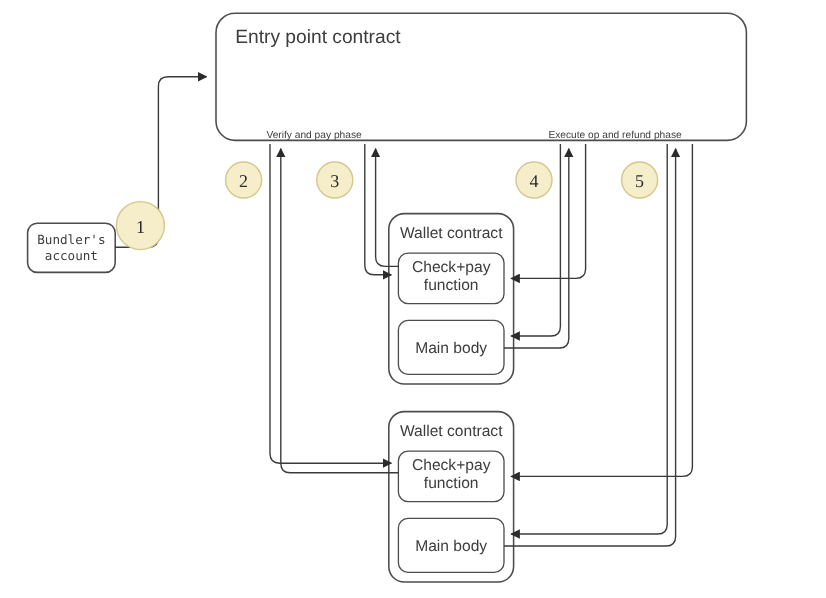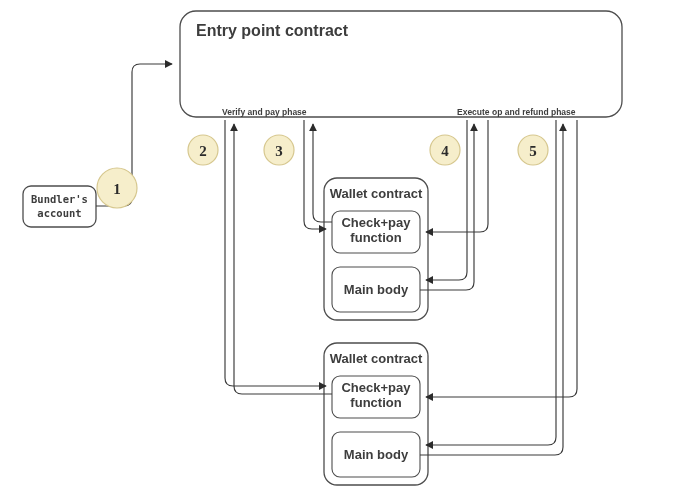--- a/index.html
+++ b/index.html
@@ -1,19 +1,19 @@
 <!DOCTYPE html>
 <html><head>
 <meta charset="utf-8">
 <title>Entry point contract diagram</title>
 <style>
   html,body{margin:0;padding:0;background:#ffffff;}
   body{width:688px;height:498px;overflow:hidden;
        font-family:"Liberation Sans","DejaVu Sans",sans-serif;}
-  #diagram-root{position:relative;width:688px;height:390px;background:#ffffff;font-weight:bold;}
+  #diagram-root{position:relative;width:688px;height:390px;background:#ffffff;}
   svg{position:absolute;top:0;left:0;width:688px;height:498px;}
   .box-label{font-size:13px;fill:#3d3d3d;font-family:"Liberation Sans","DejaVu Sans",sans-serif;}
   .title-label{font-size:16px;fill:#3d3d3d;font-family:"Liberation Sans","DejaVu Sans",sans-serif;}
   .phase-label{font-size:8.5px;fill:#3d3d3d;font-family:"Liberation Sans","DejaVu Sans",sans-serif;}
   .mono-label{font-size:10.5px;fill:#3d3d3d;font-family:"DejaVu Sans Mono","Liberation Mono",monospace;}
   .step-num{font-size:15px;fill:#2b2b2b;font-family:"Liberation Serif","DejaVu Serif",serif;}
   .shape{fill:#ffffff;stroke:#4d4d4d;stroke-width:1.3;}
   .inner-shape{fill:#ffffff;stroke:#4d4d4d;stroke-width:1.1;}
   .conn{fill:none;stroke:#3a3a3a;stroke-width:1.15;}
   .badge{stroke-width:1.2;}

